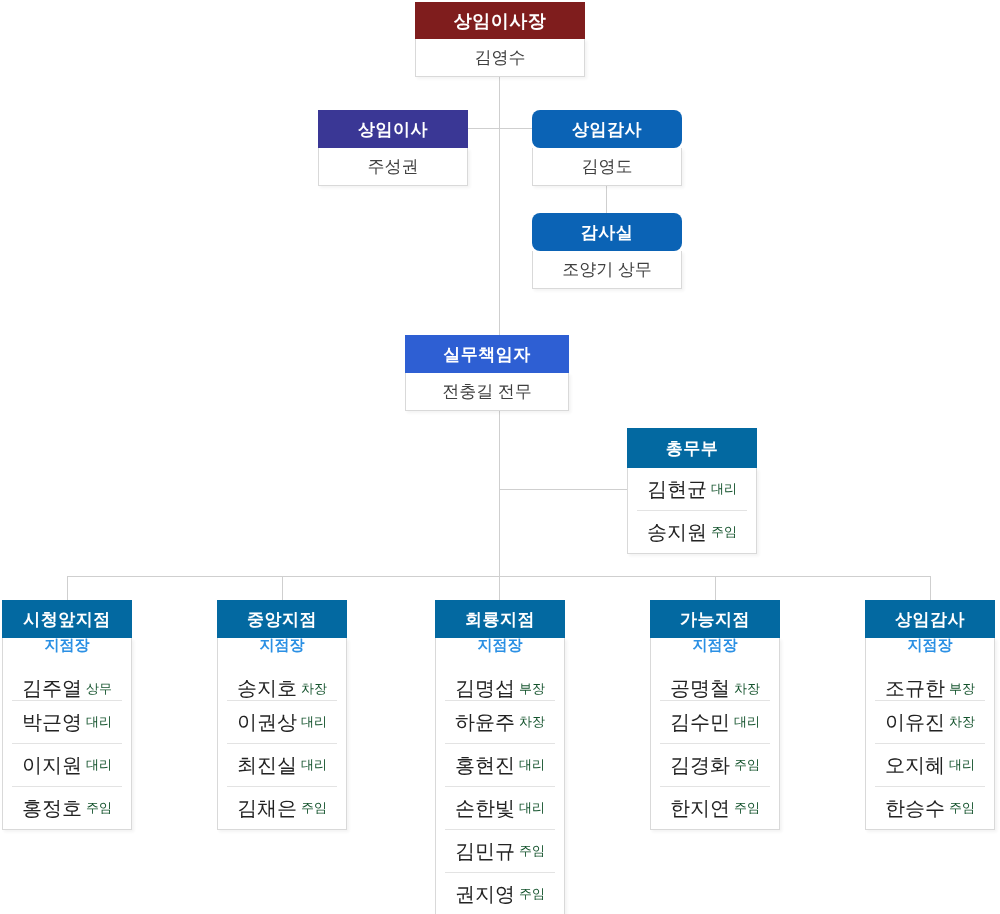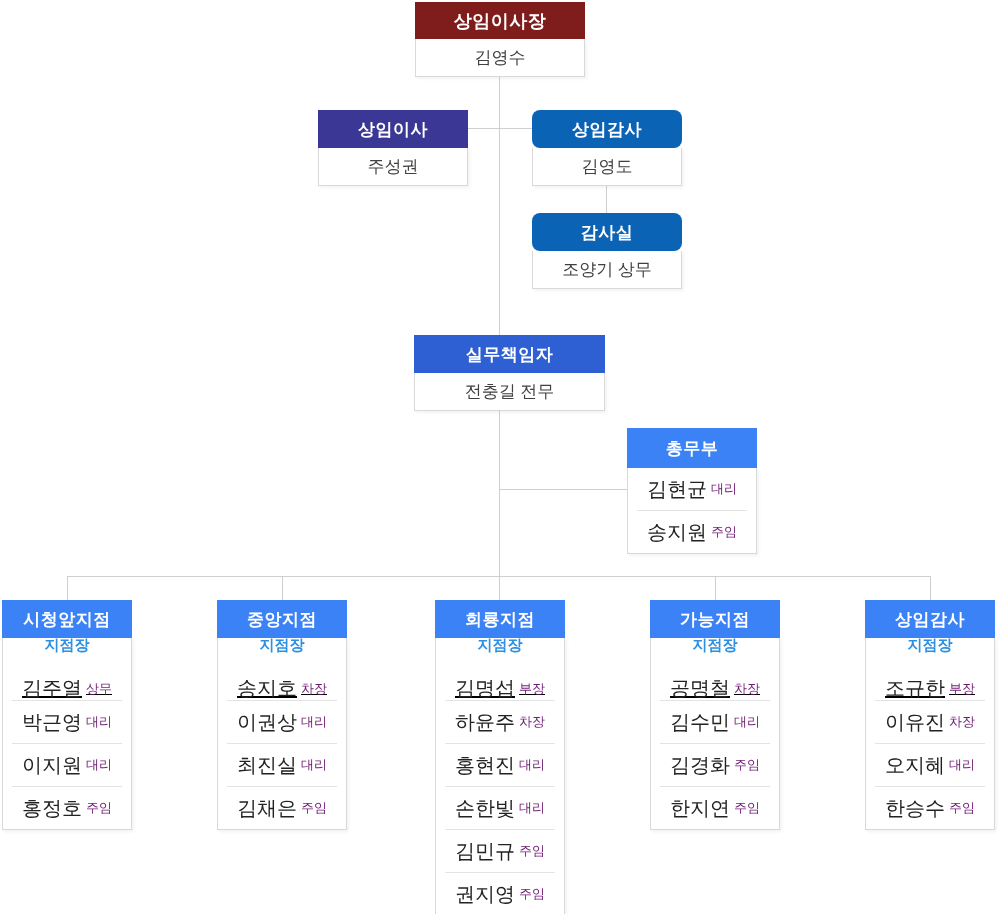--- a/index.html
+++ b/index.html
@@ -31,37 +31,37 @@
   }
   .nameline {
     display:flex; align-items:center; justify-content:center;
     height:37px; font-size:17px; color:#404040;
   }
   
   .c-navy   { background:#7f1d1d; }
   .c-indigo { background:#3a3795; }
   .c-blue   { background:#0b63b5;border-radius:8px; }
   .c-royal  { background:#2e5fd3; }
-  .c-sky    { background:#3b82f6; }
+  .c-sky    { background:#0369a1; }
 
   
   .mrow {
     display:flex; align-items:center; justify-content:center;
     height:42px; font-size:17px; color:#222222; white-space:nowrap;
   }
   .nm { font-size:20px; color:#222222; }
-  .rk { font-size:13px; color:#701a75; margin-left:4px; }
+  .rk { font-size:13px; color:#14532d; margin-left:4px; }
   .divider { height:1px; background:#e3e3e3; margin:0 9px; }
 
   .leader {
     display:flex; flex-direction:column; align-items:center; justify-content:center;
     height:62px; gap:20px;
   }
   .leader-label { color:#2b90e4; font-size:15px; font-weight:bold; }
-  .leader-name { display:flex; align-items:center; white-space:nowrap;text-decoration:underline; }
+  .leader-name { display:flex; align-items:center; white-space:nowrap; }
 
   .branch { width:130px; top:600px; }
   .dept   { width:130px; }
 </style>
 </head>
 <body>
 
 <div class="stage">
 
   <div class="line vline" style="left:499px; top:75px; height:260px;"></div>
@@ -96,21 +96,21 @@
       </div>
   </div>
 
   <div class="node" style="left:532px; top:213px; width:150px;">
     <div class="hdr c-blue">감사실</div>
     <div class="nbody">
         <div class="nameline">조양기 상무</div>
       </div>
   </div>
 
-  <div class="node" style="left:414px; top:335px; width:191px;">
+  <div class="node" style="left:405px; top:335px; width:164px;">
     <div class="hdr c-royal">실무책임자</div>
     <div class="nbody">
         <div class="nameline">전충길 전무</div>
       </div>
   </div>
 
   <div class="node dept" style="left:627px; top:428px;">
     <div class="hdr c-sky" style="height:40px;">총무부</div>
     <div class="nbody">
       <div class="mrow">

